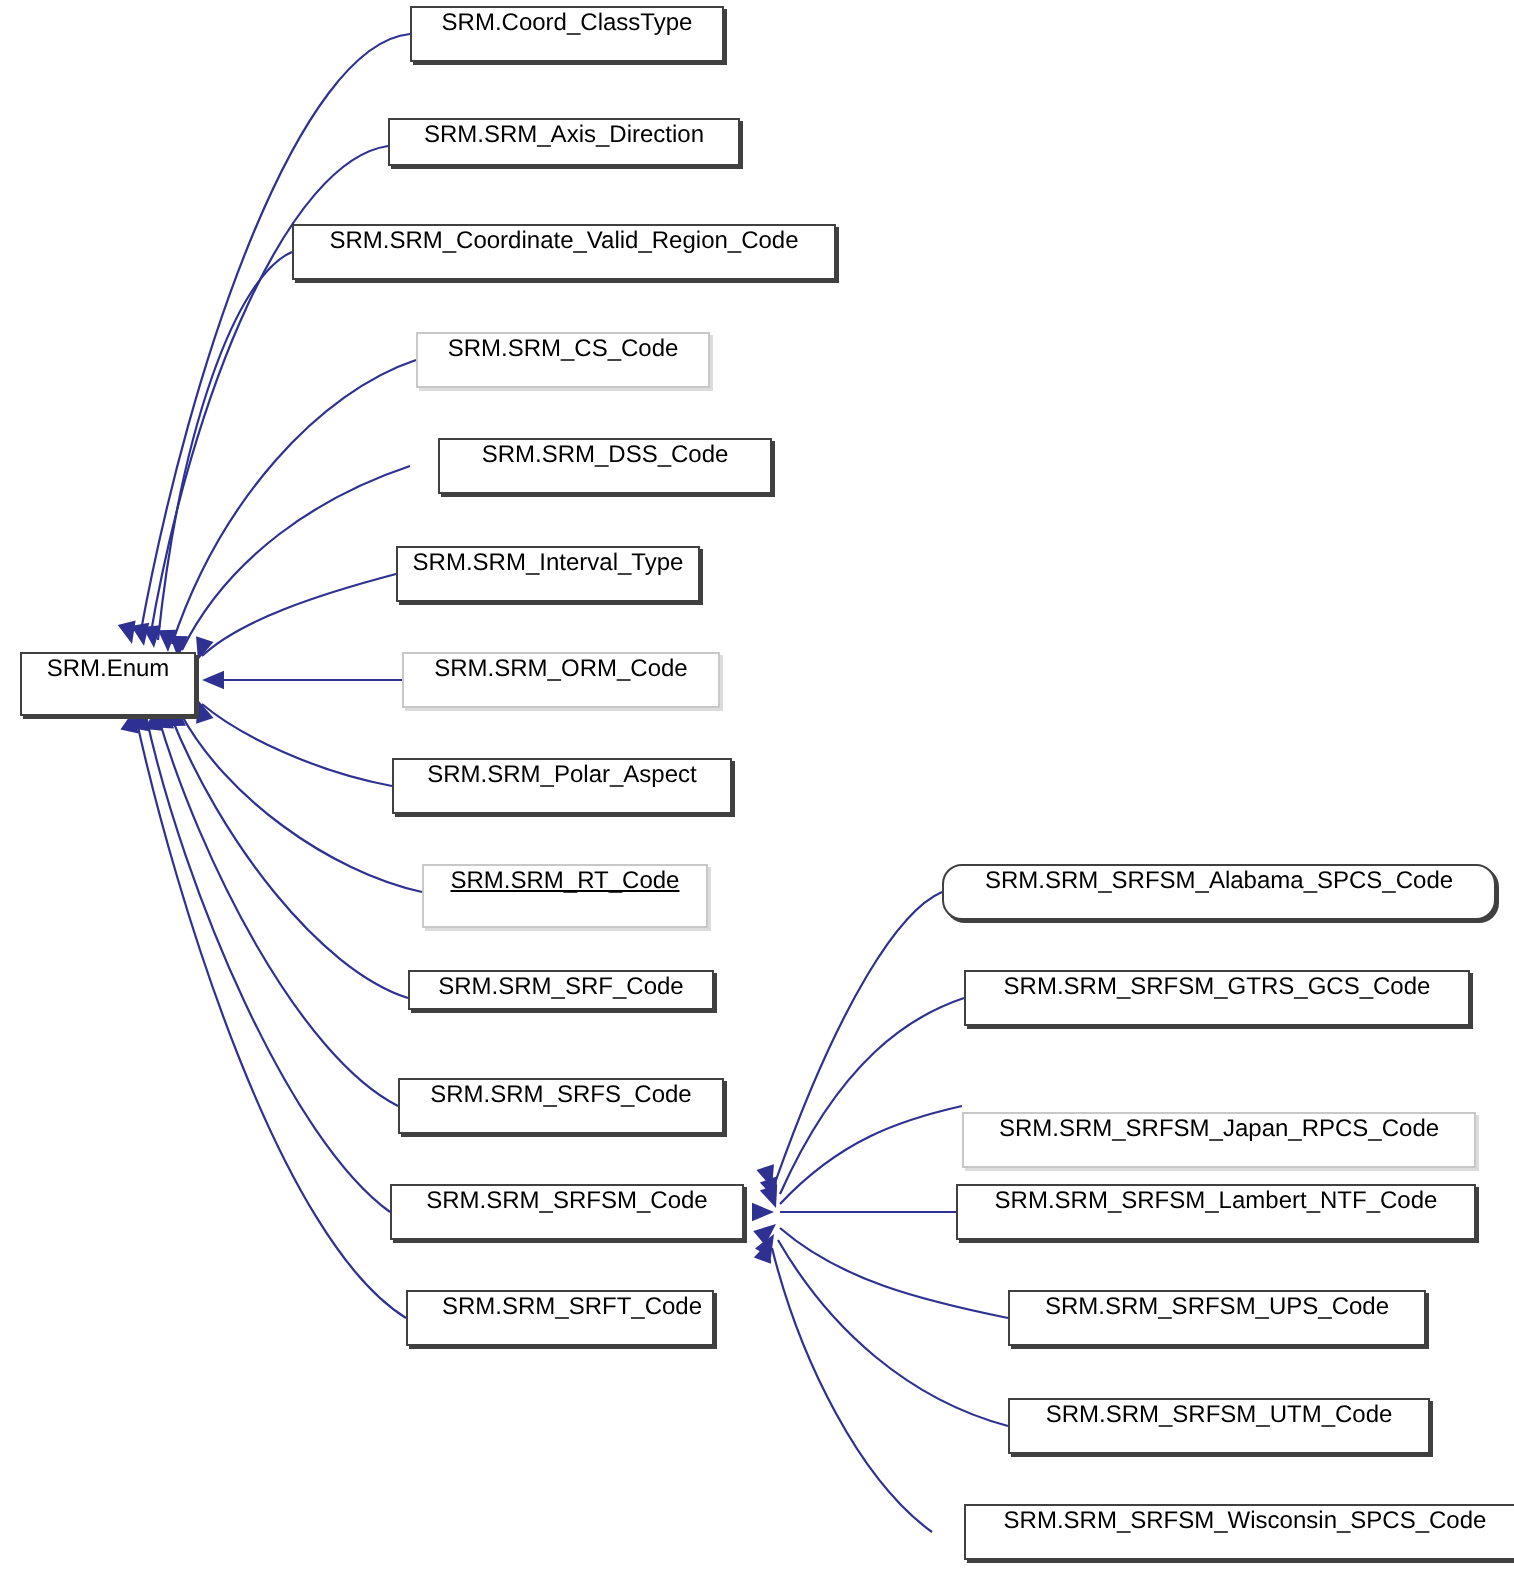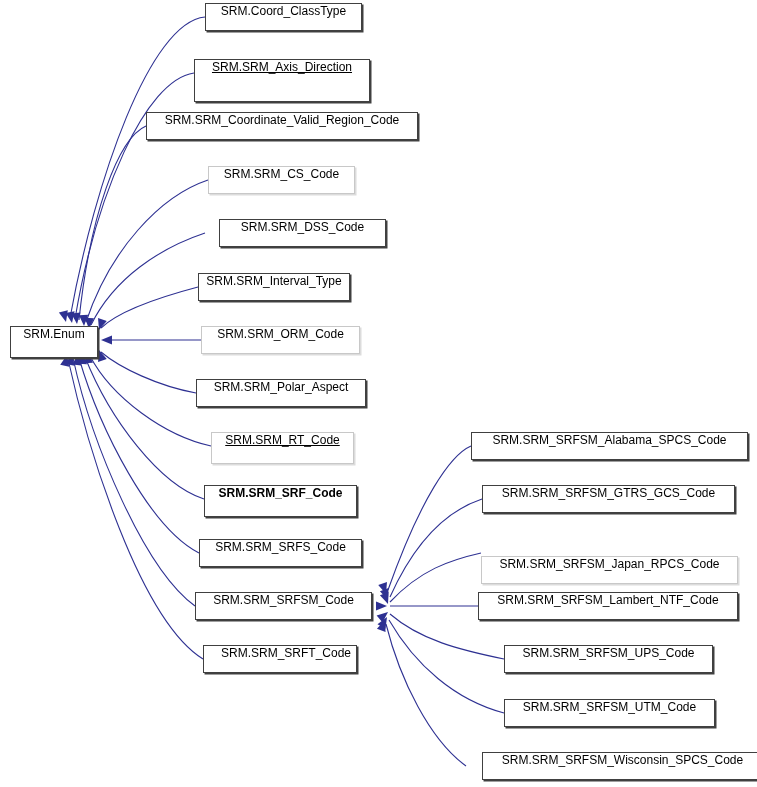--- a/index.html
+++ b/index.html
@@ -146,21 +146,21 @@
         <polygon points="0,0 11,-4.6 11,4.6" class="edge-arrow" fill="#2e3192" transform="translate(385,620) rotate(110)"></polygon>
       </g>
     </svg>
   <div id="nodes-layer">
       <div class="node-box solid" title="SRM.Enum" style="left: 10px; top: 326px; width: 88px; height: 32px;">
         <span class="node-label">SRM.Enum</span>
       </div>
       <div class="node-box solid" title="SRM.Coord_ClassType" style="left: 205px; top: 3px; width: 157px; height: 28px;">
         <span class="node-label">SRM.Coord_ClassType</span>
       </div>
-      <div class="node-box solid" title="SRM.SRM_Axis_Direction" style="left: 194px; top: 59px; width: 176px; height: 43px; text-decoration: underline;">
+      <div class="node-box solid" title="SRM.SRM_Axis_Direction" style="left: 194px; top: 59px; width: 176px; height: 24px;">
         <span class="node-label">SRM.SRM_Axis_Direction</span>
       </div>
       <div class="node-box solid" title="SRM.SRM_Coordinate_Valid_Region_Code" style="left: 146px; top: 112px; width: 272px; height: 28px;">
         <span class="node-label">SRM.SRM_Coordinate_Valid_Region_Code</span>
       </div>
       <div class="node-box faded" title="SRM.SRM_CS_Code" style="left: 208px; top: 166px; width: 147px; height: 28px;">
         <span class="node-label">SRM.SRM_CS_Code</span>
       </div>
       <div class="node-box solid" title="SRM.SRM_DSS_Code" style="left: 205px; top: 219px; width: 167px; height: 28px; margin-left: 14px;">
         <span class="node-label">SRM.SRM_DSS_Code</span>
@@ -170,33 +170,33 @@
       </div>
       <div class="node-box faded" title="SRM.SRM_ORM_Code" style="left: 201px; top: 326px; width: 159px; height: 28px;">
         <span class="node-label">SRM.SRM_ORM_Code</span>
       </div>
       <div class="node-box solid" title="SRM.SRM_Polar_Aspect" style="left: 196px; top: 379px; width: 170px; height: 28px;">
         <span class="node-label">SRM.SRM_Polar_Aspect</span>
       </div>
       <div class="node-box faded" title="SRM.SRM_RT_Code" style="left: 211px; top: 432px; width: 143px; height: 32px; text-decoration: underline;">
         <span class="node-label">SRM.SRM_RT_Code</span>
       </div>
-      <div class="node-box solid" title="SRM.SRM_SRF_Code" style="left: 204px; top: 485px; width: 153px; height: 32px; font-weight: bold;">
+      <div class="node-box solid" title="SRM.SRM_SRF_Code" style="left: 204px; top: 485px; width: 153px; height: 20px;">
         <span class="node-label">SRM.SRM_SRF_Code</span>
       </div>
       <div class="node-box solid" title="SRM.SRM_SRFS_Code" style="left: 199px; top: 539px; width: 163px; height: 28px;">
         <span class="node-label">SRM.SRM_SRFS_Code</span>
       </div>
       <div class="node-box solid" title="SRM.SRM_SRFSM_Code" style="left: 195px; top: 592px; width: 177px; height: 28px;">
         <span class="node-label">SRM.SRM_SRFSM_Code</span>
       </div>
       <div class="node-box solid" title="SRM.SRM_SRFT_Code" style="left: 203px; top: 645px; width: 154px; height: 28px; padding-left: 12px;">
         <span class="node-label">SRM.SRM_SRFT_Code</span>
       </div>
-      <div class="node-box solid" title="SRM.SRM_SRFSM_Alabama_SPCS_Code" style="left: 471px; top: 432px; width: 277px; height: 28px;">
+      <div class="node-box solid" title="SRM.SRM_SRFSM_Alabama_SPCS_Code" style="left: 471px; top: 432px; width: 277px; height: 28px; border-radius: 10px;">
         <span class="node-label">SRM.SRM_SRFSM_Alabama_SPCS_Code</span>
       </div>
       <div class="node-box solid" title="SRM.SRM_SRFSM_GTRS_GCS_Code" style="left: 482px; top: 485px; width: 253px; height: 28px;">
         <span class="node-label">SRM.SRM_SRFSM_GTRS_GCS_Code</span>
       </div>
       <div class="node-box faded" title="SRM.SRM_SRFSM_Japan_RPCS_Code" style="left: 481px; top: 539px; width: 257px; height: 28px; margin-top: 17px;">
         <span class="node-label">SRM.SRM_SRFSM_Japan_RPCS_Code</span>
       </div>
       <div class="node-box solid" title="SRM.SRM_SRFSM_Lambert_NTF_Code" style="left: 478px; top: 592px; width: 260px; height: 28px;">
         <span class="node-label">SRM.SRM_SRFSM_Lambert_NTF_Code</span>

